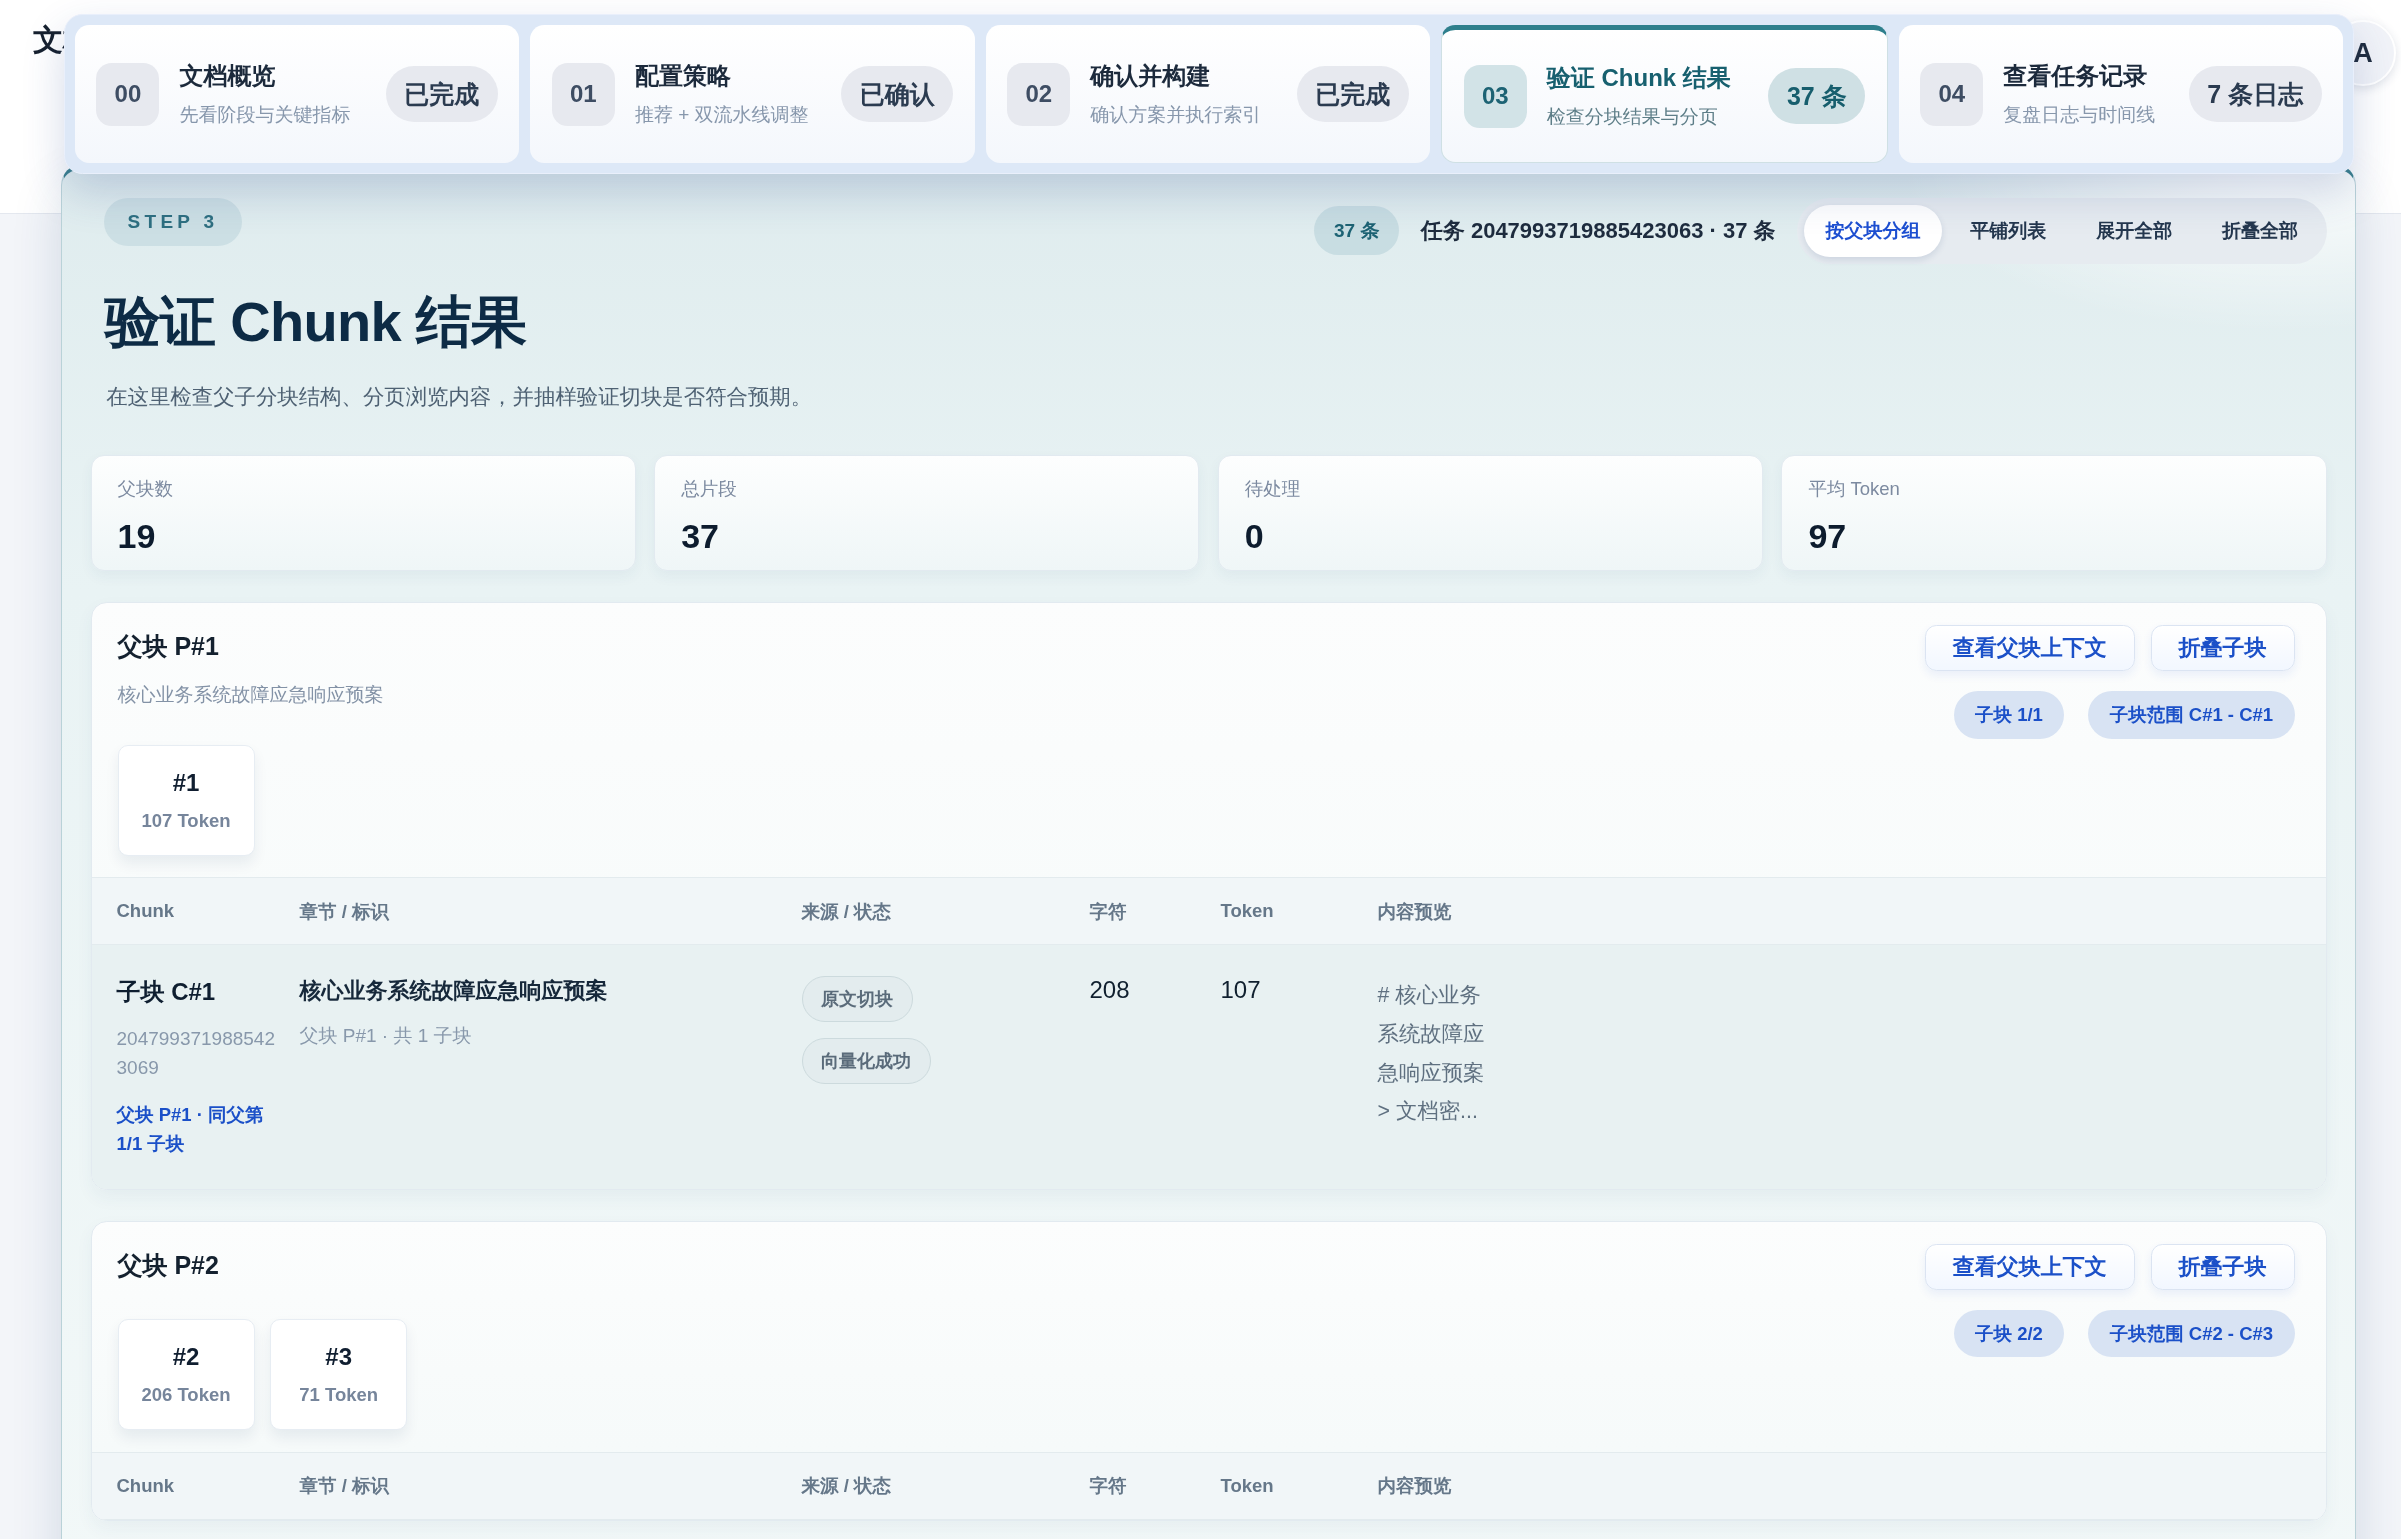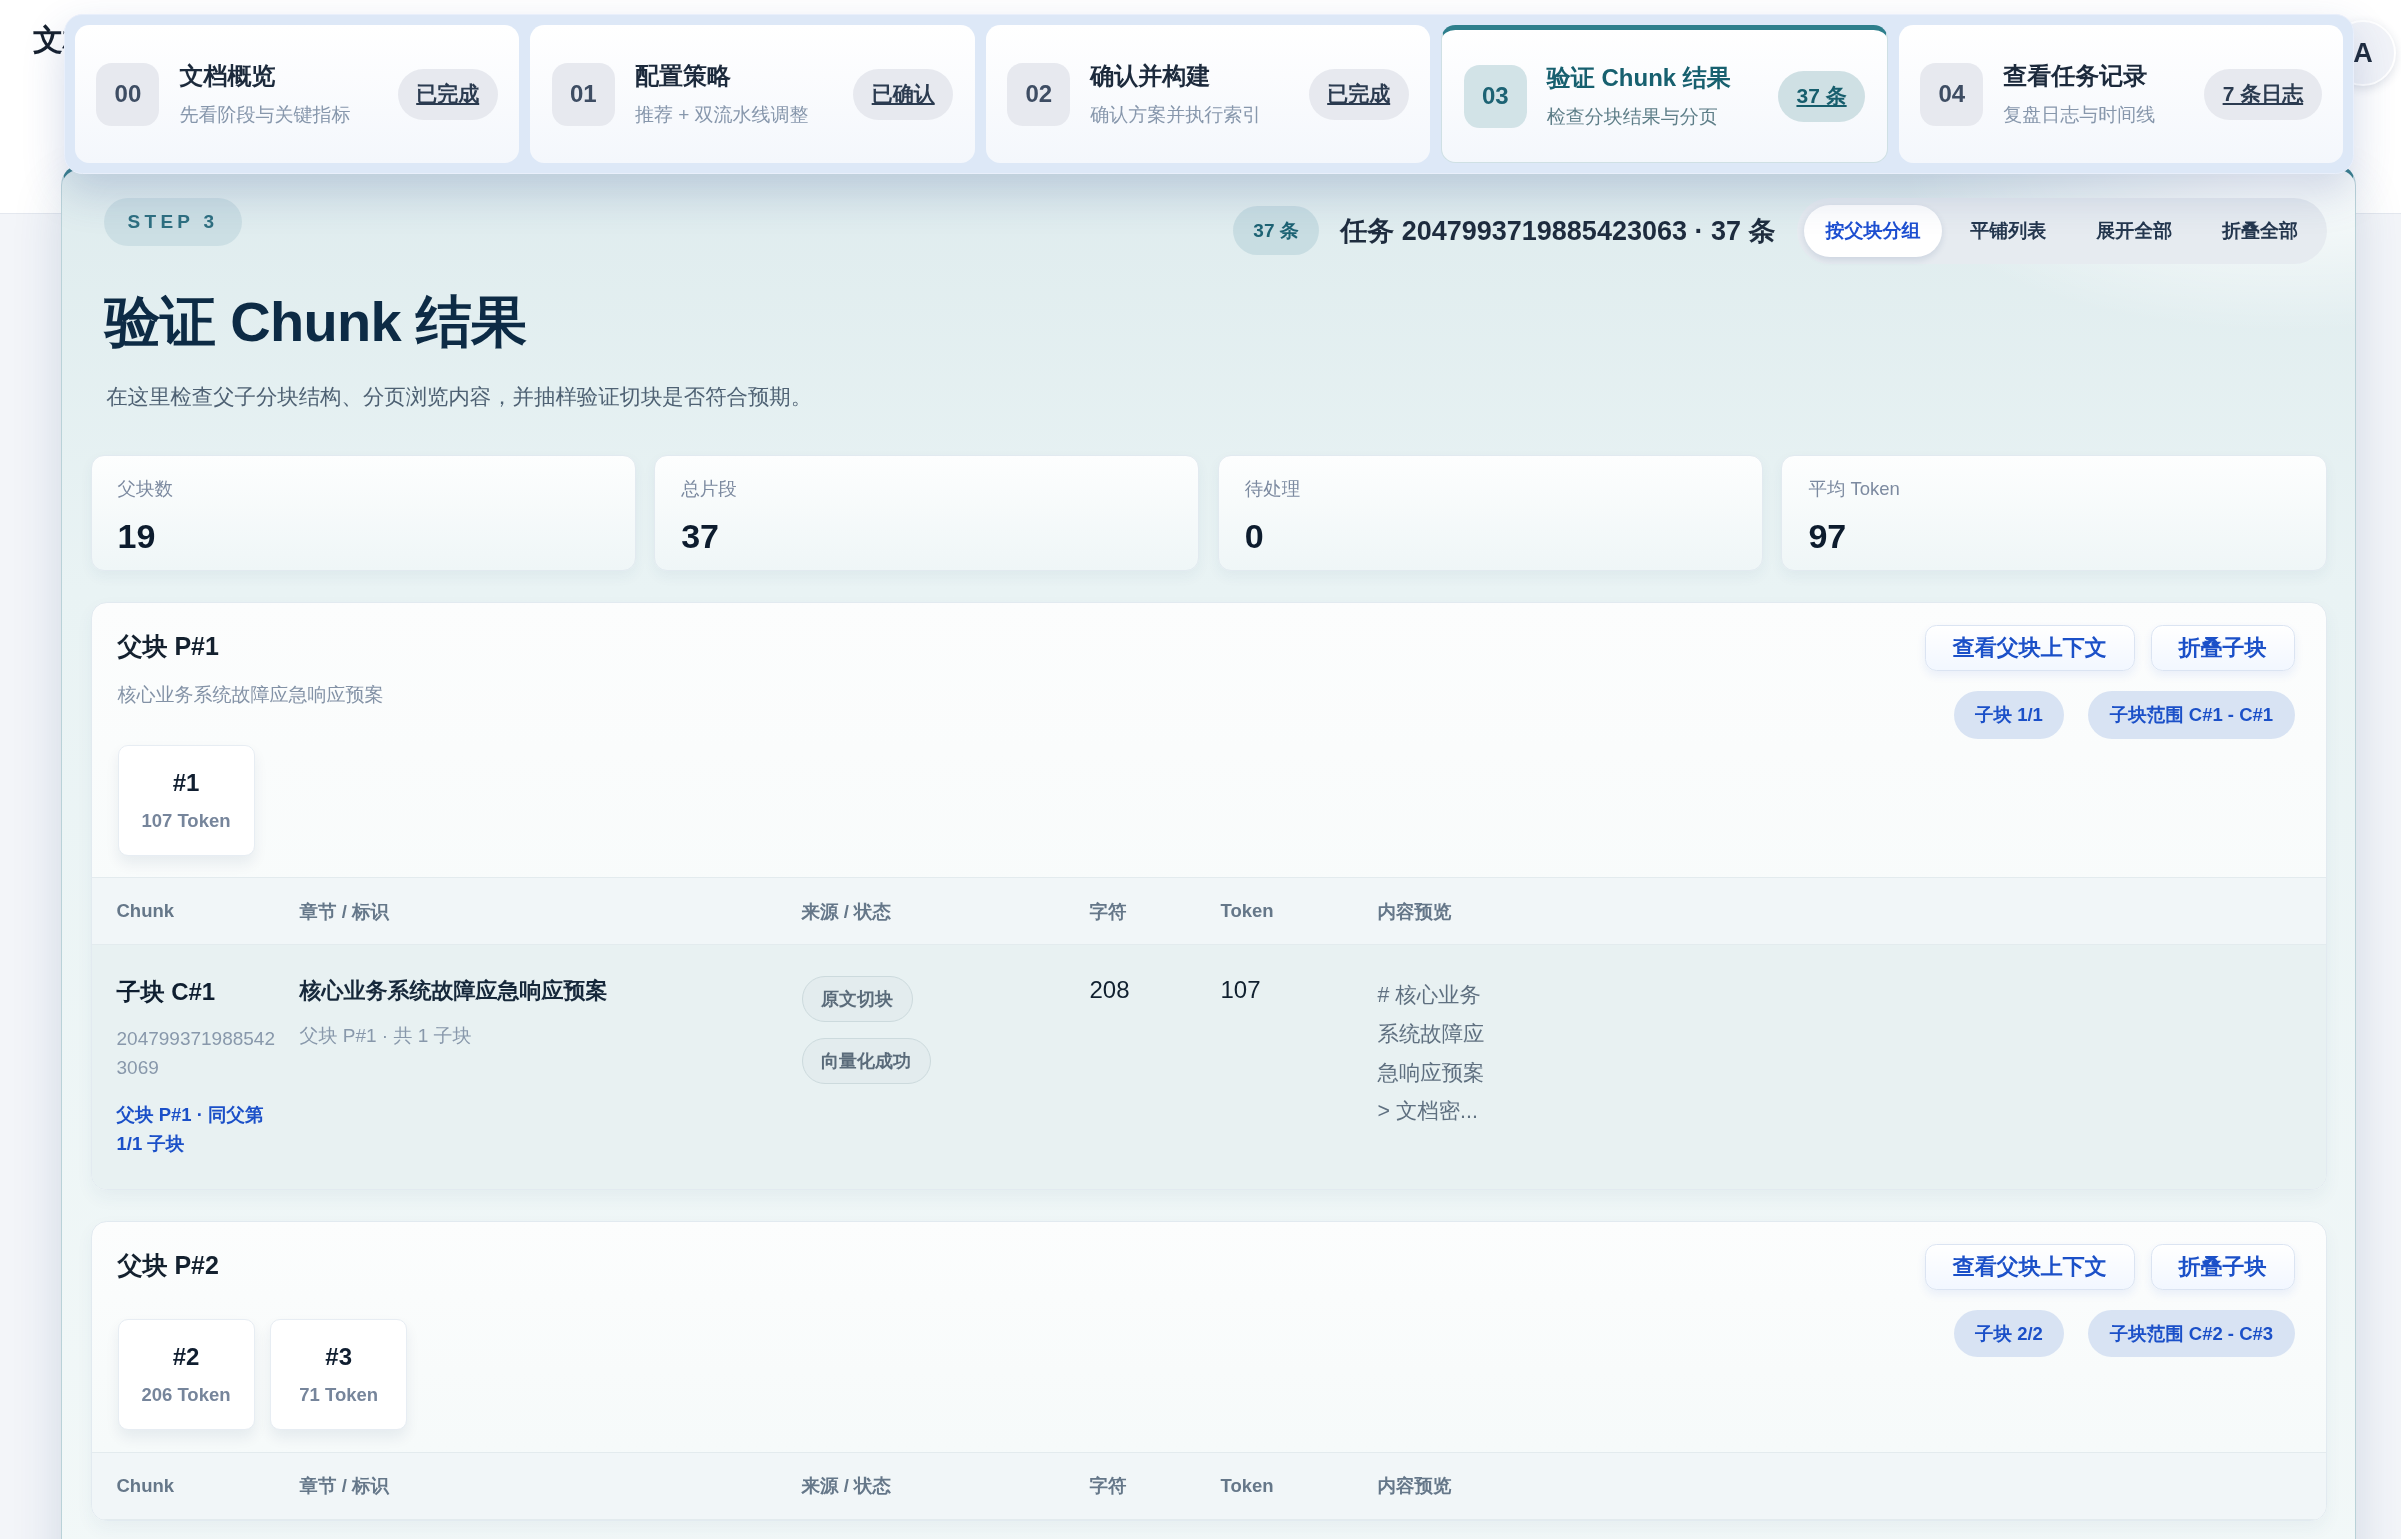--- a/index.html
+++ b/index.html
@@ -11,40 +11,40 @@
   .brand { position:absolute; left:33px; top:20px; font-size:30px; font-weight:800; color:#16202e; }
   .avatar { position:absolute; left:2330px; top:20px; width:66px; height:66px; border-radius:50%; background:#f1f3f8; border:2.1px solid #ffffff; box-shadow:0 2.9px 10px rgba(40,60,100,.15); display:flex; align-items:center; justify-content:center; font-size:27px; font-weight:800; color:#1f2c3e; z-index:2; }
 
   
   .stepper { position:absolute; left:64px; top:14.3px; width:2290px; height:160px; background:#dde8f7; border:1.4px solid #e9effb; border-radius:18.5px; box-shadow:0 18.5px 43px rgba(40,70,140,.20); z-index:3; display:flex; gap:11.4px; padding:10px; }
   .step { flex:1; background:linear-gradient(180deg,#ffffff 0%,#f4f7fc 100%); border-radius:14.3px; display:flex; align-items:center; gap:20px; padding:0 21.4px; position:relative; overflow:hidden; }
   .step .num { width:63px; height:63px; border-radius:15.7px; background:#e7e9ef; color:#3e4d63; font-size:24px; font-weight:800; display:flex; align-items:center; justify-content:center; flex:0 0 auto; }
   .step .txt { flex:1; min-width:0; }
   .step .t { font-size:24px; font-weight:800; color:#1c2a3c; white-space:nowrap; }
   .step .s { font-size:19px; color:#8797ac; margin-top:10px; white-space:nowrap; }
-  .step .pill { flex:0 0 auto; background:#e7e9ef; color:#2b3b50; font-size:21px; font-weight:700; padding:11.4px 18.5px; border-radius:713px; white-space:nowrap;text-decoration:underline; }
+  .step .pill { flex:0 0 auto; background:#e7e9ef; color:#2b3b50; font-size:25px; font-weight:700; padding:11.4px 18.5px; border-radius:713px; white-space:nowrap; }
   .step.active { border-top:5.7px solid #2e7f8c; border-left:1.4px solid #cfe0e4; border-right:1.4px solid #cfe0e4; border-bottom:1.4px solid #cfe0e4; }
   .step.active .t { color:#17606f; }
   .step.active .s { color:#5e7e88; }
   .step.active .num { background:#d2e3e7; color:#1d6374; }
   .step.active .pill { background:#cfe0e4; color:#175e6d; }
 
   
   .panel { position:absolute; left:61px; top:164px; width:2295px; height:1413px; z-index:2;
     border:1.4px solid #b9d2d8; border-top:5.7px solid #3a7f8d; border-bottom:none; border-radius:21.4px 21.4px 0 0;
     background:
       radial-gradient(642px 271px at 97% 0%, rgba(255,255,255,.95), rgba(255,255,255,0) 60%),
       linear-gradient(180deg,#dfecee 0%, #e9f3f4 30%, #f2f8f8 100%);
     box-shadow:0 21.4px 50px rgba(30,70,110,.16); padding:18.5px 28.5px 0 28.5px; }
 
   .head-row { display:flex; align-items:flex-start; justify-content:space-between; margin-top:10px; }
   .step-badge { background:#ccdfe4; color:#2e6f80; font-size:19px; font-weight:800; letter-spacing:4.3px; padding:13px 24px; border-radius:713px; margin-left:13px; }
   .head-right { display:flex; align-items:center; gap:21.4px; }
   .count-badge { background:#c8dde2; color:#1d6374; font-size:19px; font-weight:800; padding:11.4px 20px; border-radius:713px; }
-  .task-label { font-size:27px; font-weight:600; color:#1e2c3e; white-space:nowrap; }
+  .task-label { font-size:22px; font-weight:600; color:#1e2c3e; white-space:nowrap; }
   .seg { display:flex; align-items:flex-end; gap:7.1px; background:#e6ebf0; border-radius:713px; padding:7.1px; }
   .seg .item { font-size:19px; font-weight:700; color:#24374e; padding:13px 21.4px; border-radius:713px; white-space:nowrap; cursor:default; }
   .seg .item.active { background:#ffffff; color:#1d4fd1; box-shadow:0 2.9px 7.1px rgba(20,50,110,.12); }
 
   .page-title { font-size:56px; font-weight:800; color:#0d2b45; letter-spacing:-0.7px; margin:21.4px 0 0 14.3px; }
   .page-sub { font-size:21.4px; color:#4e6173; margin:21.4px 0 0 15.7px; }
 
   .stats { display:flex; gap:18.5px; margin-top:44px; }
   .stat { flex:1; height:116px; border:1.4px solid #e2eaf0; border-radius:13px; background:linear-gradient(180deg,#fdfefe 0%,#eff6f7 100%); box-shadow:0 5.7px 13px rgba(40,80,110,.05); padding:20px 26px; }
   .stat .lb { font-size:18.5px; color:#7c8aa0; }

